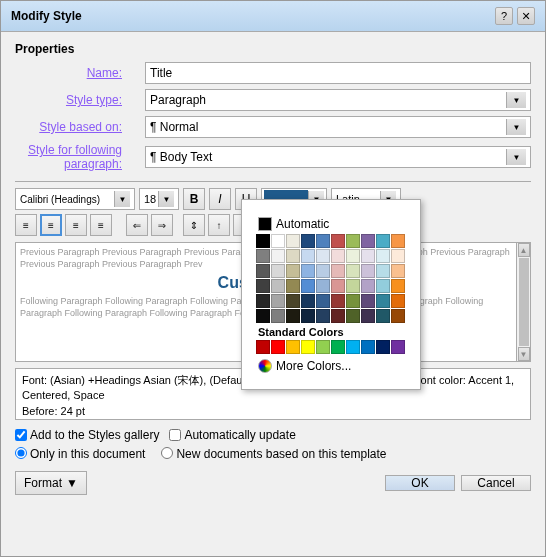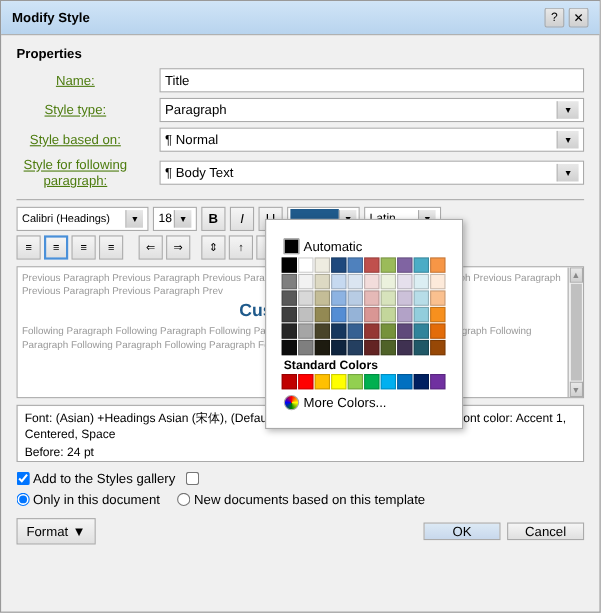--- a/index.html
+++ b/index.html
@@ -62,22 +62,22 @@
     
     .form-row {
       display: flex;
       align-items: center;
       margin-bottom: 5px;
     }
     
     .form-label {
       width: 130px;
       font-size: 12px;
-      color: #4d7c0f;
-      text-align: center;
+      color: #8b5cf6;
+      text-align: right;
       padding-right: 23px;
     }
     
     .form-label span {
       text-decoration: underline;
     }
     
     .form-input {
       flex: 1;
       height: 22px;
@@ -302,21 +302,20 @@
     
     .radio-group {
       display: flex;
       align-items: center;
       gap: 16px;
       margin-bottom: 10px;
     }
     
     .radio-item {
       display: flex;
-      align-items: center;
       gap: 3px;
       font-size: 12px;
     }
     
     .bottom-buttons {
       display: flex;
       justify-content: space-between;
       align-items: center;
     }
     
@@ -479,20 +478,21 @@
 After: 12 pt, Keep with next, Keep lines together, Style: Show in the Styles gallery</span>
     </div>
 
     <div class="checkbox-row">
       <div class="checkbox-item">
         <input type="checkbox" checked="" style="">
         <span>Add to the Styles gallery</span>
       </div>
       <div class="checkbox-item">
         <input type="checkbox" style="">
+        <span>Automatically update</span>
       </div>
     </div>
 
     <div class="radio-group">
       <div class="radio-item">
         <input type="radio" name="doc-scope" checked="" style="">
         <span>Only in this document</span>
       </div>
       <div class="radio-item">
         <input type="radio" name="doc-scope" style="">

